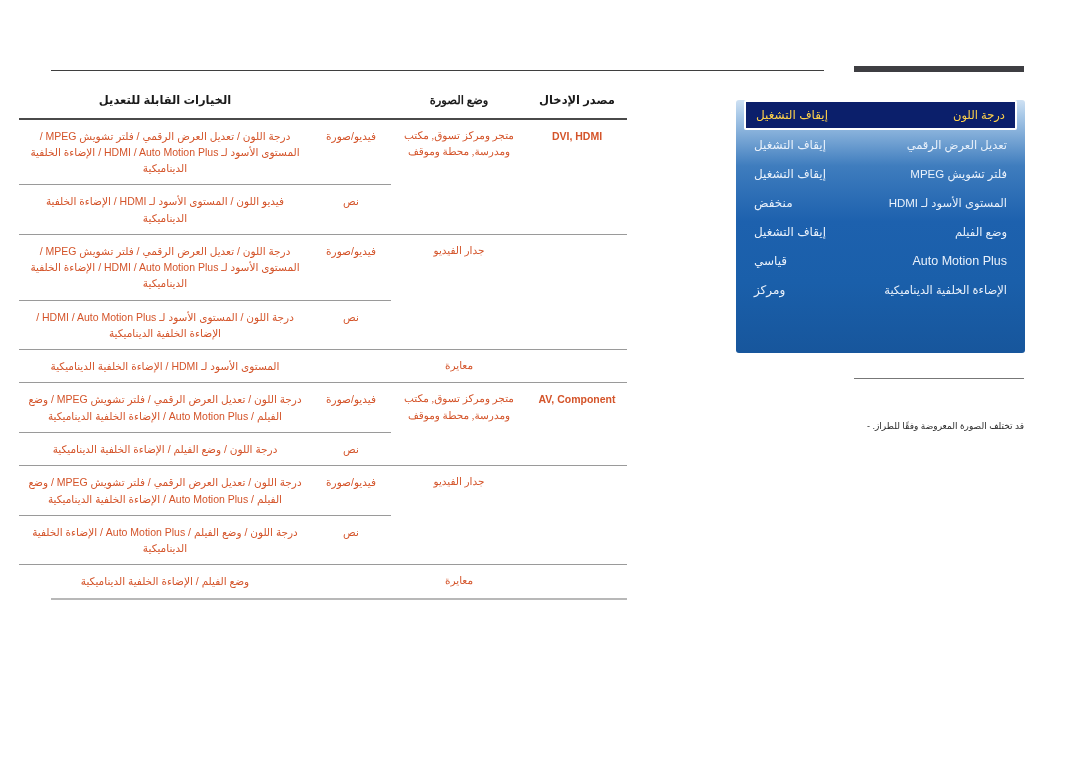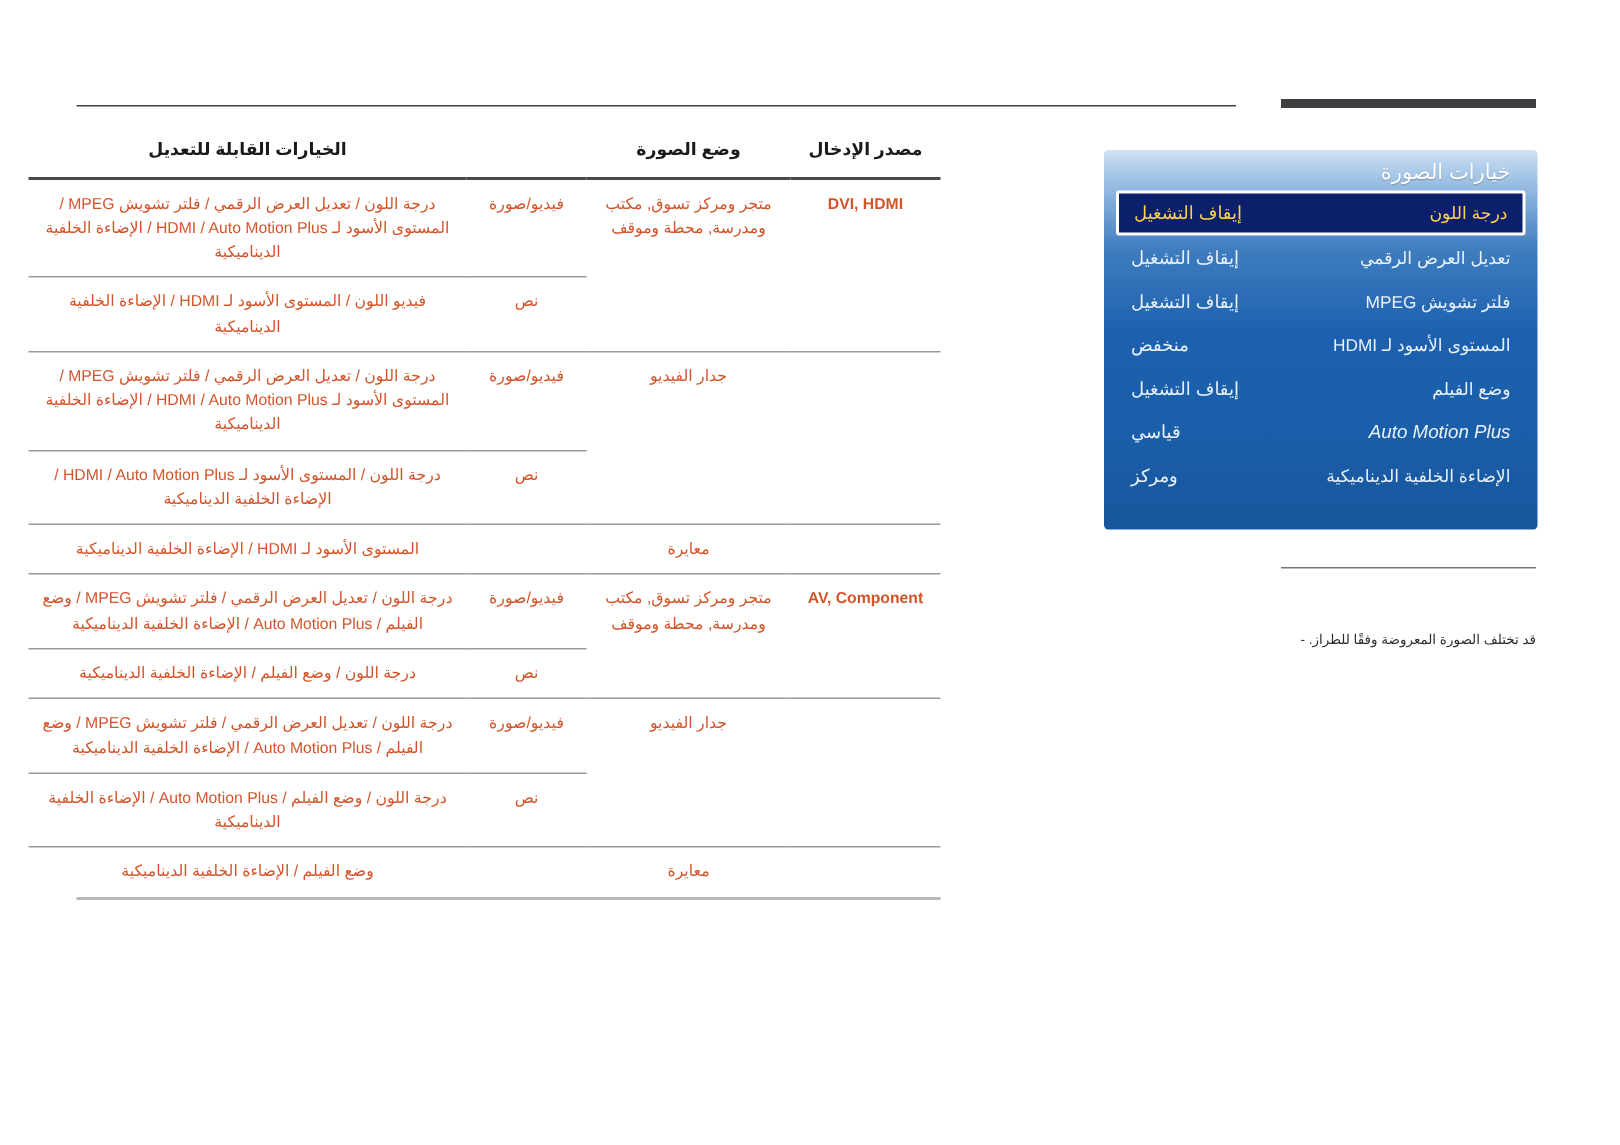--- a/index.html
+++ b/index.html
@@ -59,21 +59,21 @@
     border-bottom: 2px solid #4a4a4a;
   }
   table.spec td {
     font-size: 10.5px;
     color: #d4542a;
     padding: 8px 5px 8px 5px;
     vertical-align: top;
     line-height: 1.55;
   }
   .col-src   { width: 92px;  text-align: center; font-weight: bold; }
-  .col-mode  { width: 128px; text-align: center; }
+  .col-mode  { width: 128px; text-align: center; font-family: Liberation Serif, serif; }
   .col-sub   { width: 72px;  text-align: center; }
   .col-opts  { width: 284px; text-align: center; }
 
   tr.rule-full   > td { border-top: 1px solid #9a9a9a; }
   tr.rule-part   > td.ruled { border-top: 1px solid #9a9a9a; }
   tr.no-rule > td { border-top: 0; }
   .tbl-bottom {
     border-top: 2px solid #b8b8b8;
     margin-top: 0;
     height: 0;
@@ -117,21 +117,21 @@
   .osd-row .osd-label { text-align: right; }
   .osd-row .osd-value { text-align: center; font-size: 12px; }
   .osd-row.selected {
     background: #0b1f6b;
     border: 2px solid #ffffff;
     border-radius: 2px;
     height: 30px;
   }
   .osd-row.selected .osd-label,
   .osd-row.selected .osd-value { color: #ffd24a; }
-  .osd-row .latin { font-size: 12.5px; font-style: italic; }
+  .osd-row .latin { font-size: 12.5px; }
 
   
   .note-rule {
     position: absolute;
     left: 854px;
     top: 378px;
     width: 170px;
     height: 1px;
     background: #777;
   }
@@ -236,21 +236,20 @@
         <td class="col-sub"></td>
         <td class="col-opts">وضع الفيلم / الإضاءة الخلفية الديناميكية</td>
       </tr>
 
     </tbody>
   </table>
   <div class="tbl-bottom"></div>
 </div>
 
 <div class="osd">
-  <div class="osd-title">خيارات الصورة</div>
   <div class="osd-list">
 
     <div class="osd-row selected">
       <span class="osd-label">درجة اللون</span>
       <span class="osd-value">إيقاف التشغيل</span>
     </div>
 
     <div class="osd-row">
       <span class="osd-label">تعديل العرض الرقمي</span>
       <span class="osd-value">إيقاف التشغيل</span>

